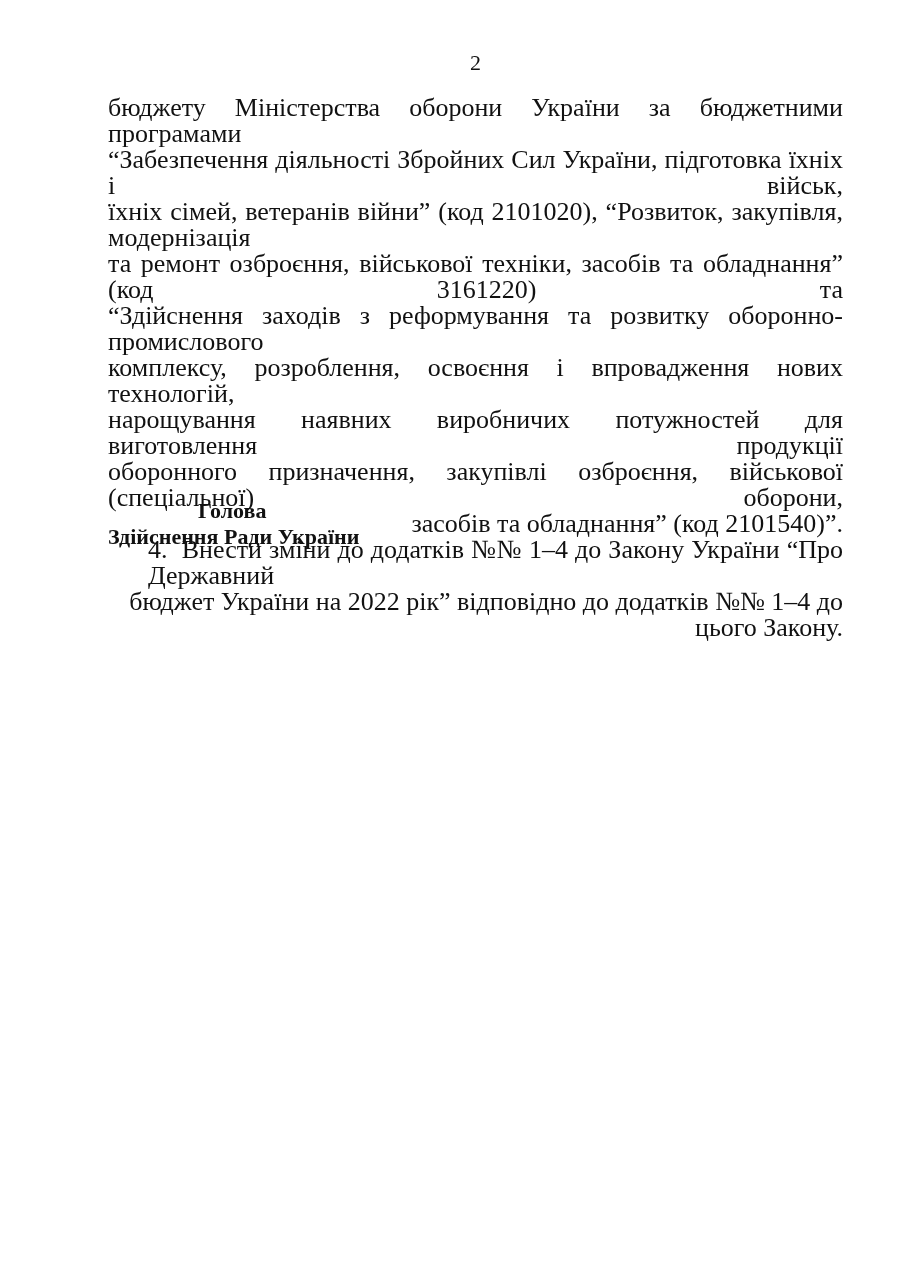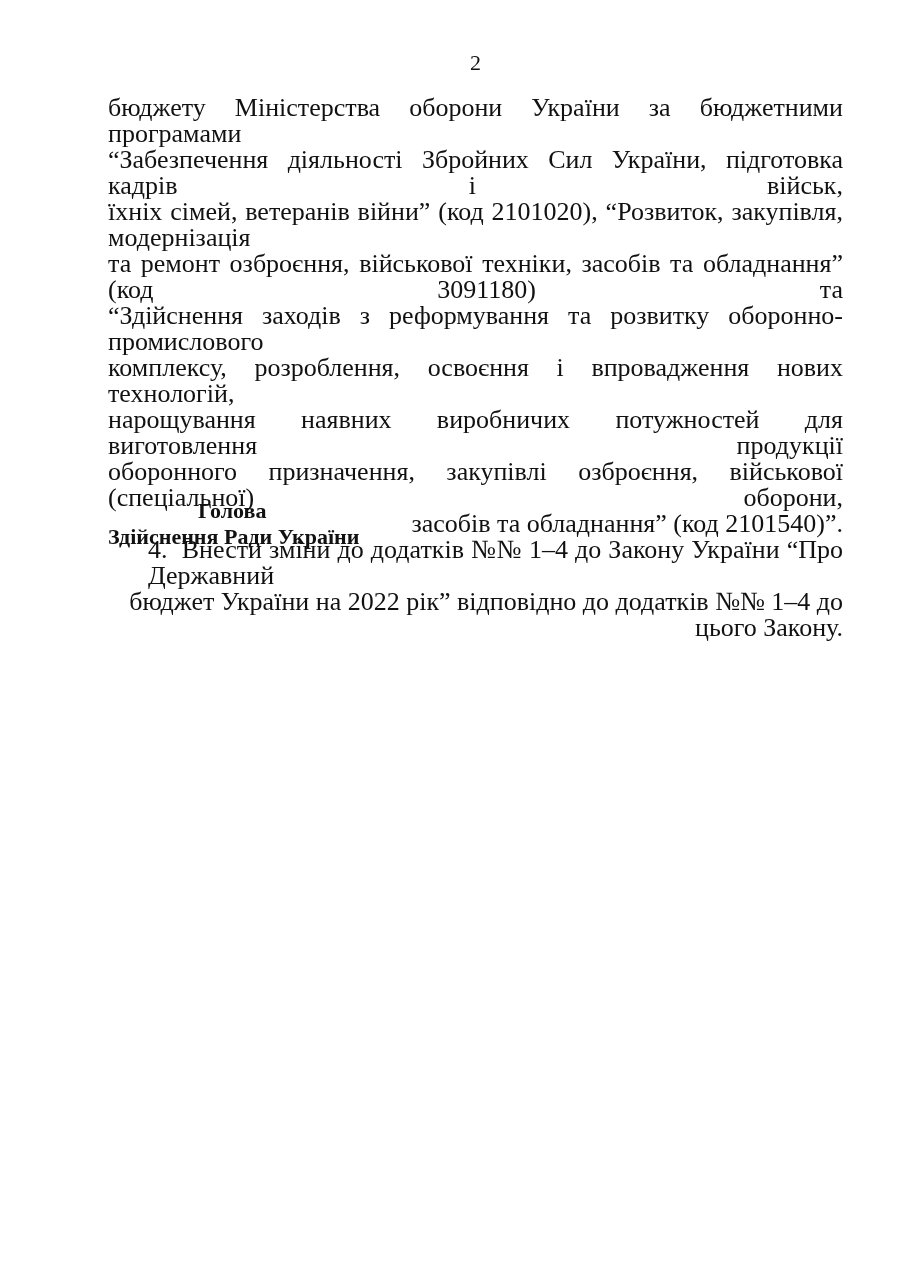--- a/index.html
+++ b/index.html
@@ -60,23 +60,23 @@
 </style>
 </head>
 <body>
 
 <div class="page">
   <div class="page-number">2</div>
 
   <div class="doc-body">
       <div class="para">
         <div class="line just">бюджету Міністерства оборони України за бюджетними програмами</div>
-        <div class="line just">“Забезпечення діяльності Збройних Сил України, підготовка кадрів і військ,</div>
+        <div class="line just">“Забезпечення діяльності Збройних Сил України, підготовка їхніх і військ,</div>
         <div class="line just">їхніх сімей, ветеранів війни” (код 2101020), “Розвиток, закупівля, модернізація</div>
-        <div class="line just">та ремонт озброєння, військової техніки, засобів та обладнання” (код 3091180) та</div>
+        <div class="line just">та ремонт озброєння, військової техніки, засобів та обладнання” (код 3161220) та</div>
         <div class="line just">“Здійснення заходів з реформування та розвитку оборонно-промислового</div>
         <div class="line just">комплексу, розроблення, освоєння і впровадження нових технологій,</div>
         <div class="line just">нарощування наявних виробничих потужностей для виготовлення продукції</div>
         <div class="line just">оборонного призначення, закупівлі озброєння, військової (спеціальної) оборони,</div>
         <div class="line">засобів та обладнання” (код 2101540)”.</div>
       </div>
       <div class="para">
         <div class="line just ind">4.&nbsp;&nbsp;Внести зміни до додатків №№ 1–4 до Закону України “Про Державний</div>
         <div class="line">бюджет України на 2022 рік” відповідно до додатків №№ 1–4 до цього Закону.</div>
       </div>

